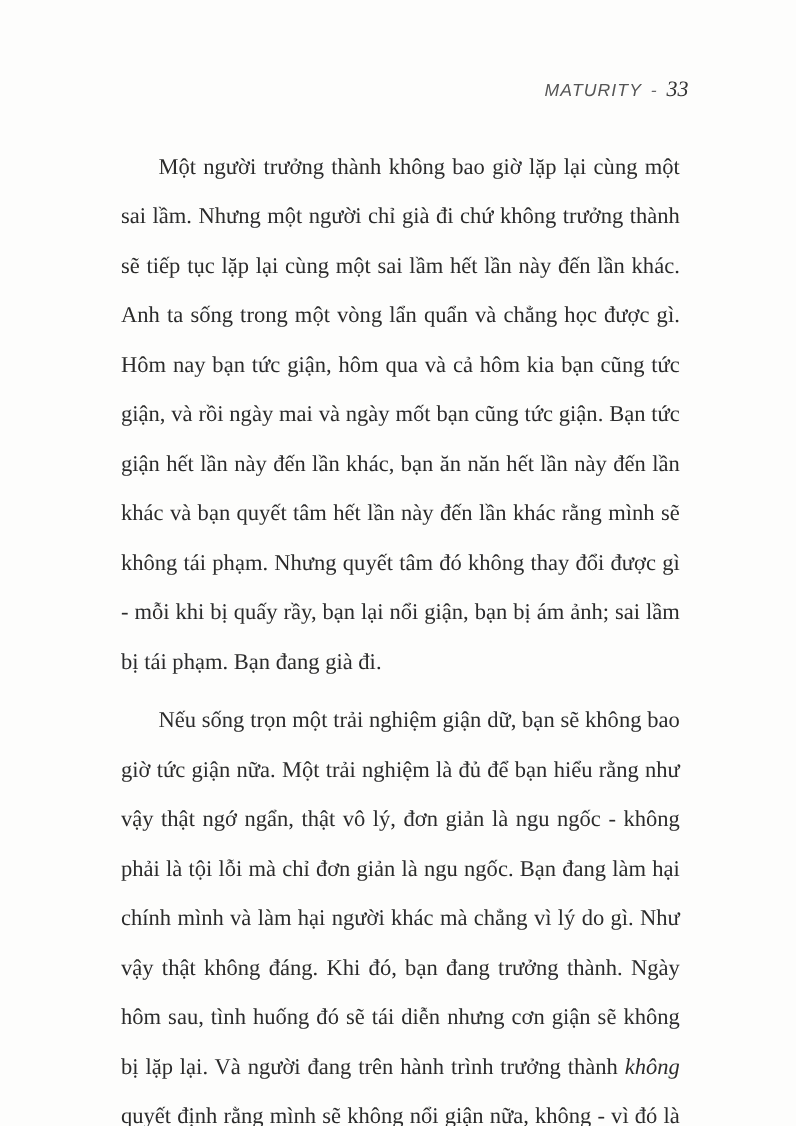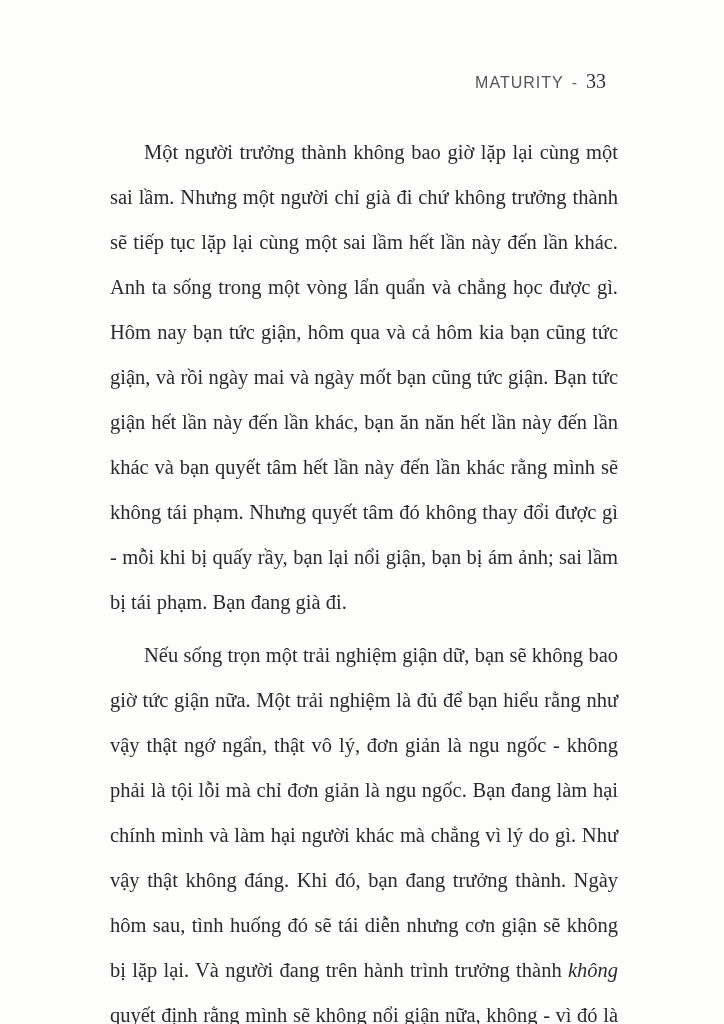--- a/index.html
+++ b/index.html
@@ -11,26 +11,27 @@
       width: 724px;
       height: 1024px;
       position: relative;
       overflow: hidden;
       background: #fdfdfc;
       color: #2a2a2a;
     }
     .running-header {
       position: absolute;
       top: 70px;
-      right: 118px;
+      right: 98px;
       font-family: "Liberation Sans", sans-serif;
       font-size: 16px;
       letter-spacing: 1px;
       color: #555555;
       white-space: nowrap;
+      font-style: italic;
     }
     .running-header .sep {
       margin: 0 8px;
       color: #666;
     }
     .running-header .page-num {
       font-family: "Liberation Serif", serif;
       font-size: 20px;
       letter-spacing: 0;
       color: #333;

